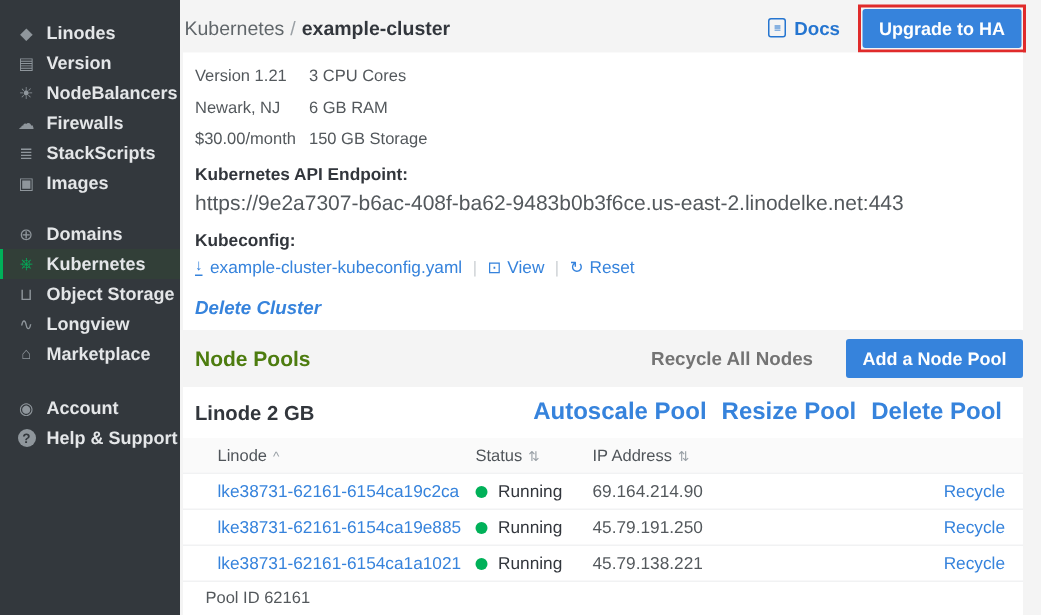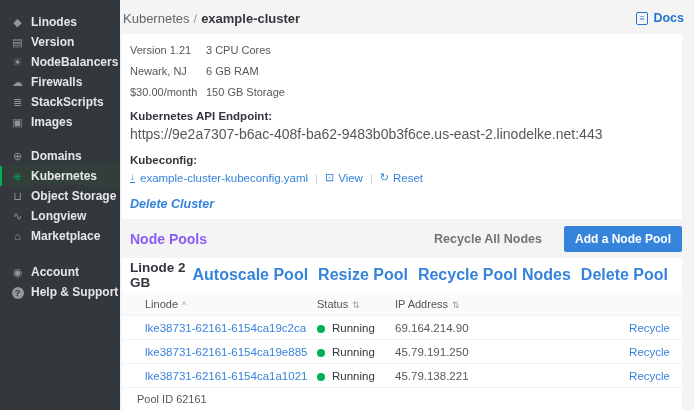--- a/index.html
+++ b/index.html
@@ -46,21 +46,21 @@
   .dl-icon { color:#3683dc; border-bottom:1.5px solid #3683dc; font-size:10px; line-height:10px;
              margin-right:5px; cursor:pointer; }
   .vr-icon { color:#3683dc; font-size:11px; margin-right:4px; }
   .delete-link { margin-top:13px; font-size:12.5px; font-weight:600; color:#3683dc; cursor:pointer;font-style:italic; }
   .tag-chip { display:inline-flex; align-items:center; background:#eef1f4; border-radius:3px;
               margin-top:11px; height:19px; padding:0 8px; font-size:11px; color:#3683dc; cursor:pointer; }
   .tag-plus { margin-left:9px; color:#7fa8dc; font-size:12px; }
 
   .section-row { height:40px; display:flex; align-items:center; justify-content:space-between;
                  margin:0 12px 0 2px; padding-left:8px; }
-  .section-title { font-size:14px; font-weight:700; color:#8b5cf6; }
+  .section-title { font-size:14px; font-weight:700; color:#4d7c0f; }
   .section-actions { display:flex; align-items:center; }
   .recycle-all { font-size:12.5px; font-weight:600; color:#737373; cursor:pointer; margin-right:22px; }
 
   .card2 { margin:0 12px 0 2px; flex:1; }
   .pool-head { height:34px; display:flex; align-items:center; justify-content:space-between; padding:0 14px 0 8px; }
   .pool-title { font-size:13.5px; font-weight:700; color:#32363c; }
   .pool-actions { display:flex; gap:10px; font-size:16px; font-weight:600; }
   .pool-actions .link { white-space:nowrap; }
 
   .tgrid { display:grid; grid-template-columns:195px 78px 172px 1fr; align-items:center; }
@@ -145,20 +145,23 @@
 
   <div class="topbar">
     <div class="breadcrumb">
       <span class="crumb-link">Kubernetes</span><span class="crumb-sep">/</span><span class="crumb-current">example-cluster</span>
     </div>
     <div class="top-actions">
       <span class="docs-link">
         <span class="docs-icon">≡</span>
         <span>Docs</span>
       </span>
+      <span class="hl-red">
+        <button class="btn">Upgrade to HA</button>
+      </span>
     </div>
   </div>
 
   <div class="card card1">
     <div class="spec-grid">
       <span>Version 1.21</span>
       <span>3 CPU Cores</span>
       <span>Newark, NJ</span>
       <span>6 GB RAM</span>
       <span>$30.00/month</span>
@@ -191,21 +194,20 @@
       <button class="btn">Add a Node Pool</button>
     </span>
   </div>
 
   <div class="card card2">
     <div class="pool-head">
       <span class="pool-title">Linode 2 GB</span>
       <span class="pool-actions">
         <a class="link">Autoscale Pool</a>
         <a class="link">Resize Pool</a>
-        <a class="link">Recycle Pool Nodes</a>
         <a class="link">Delete Pool</a>
       </span>
     </div>
 
     <div class="tgrid thead">
       <span class="cell1">
         <span>Linode</span><span class="sort">^</span>
       </span>
       <span>
         <span>Status</span><span class="sort">⇅</span>

